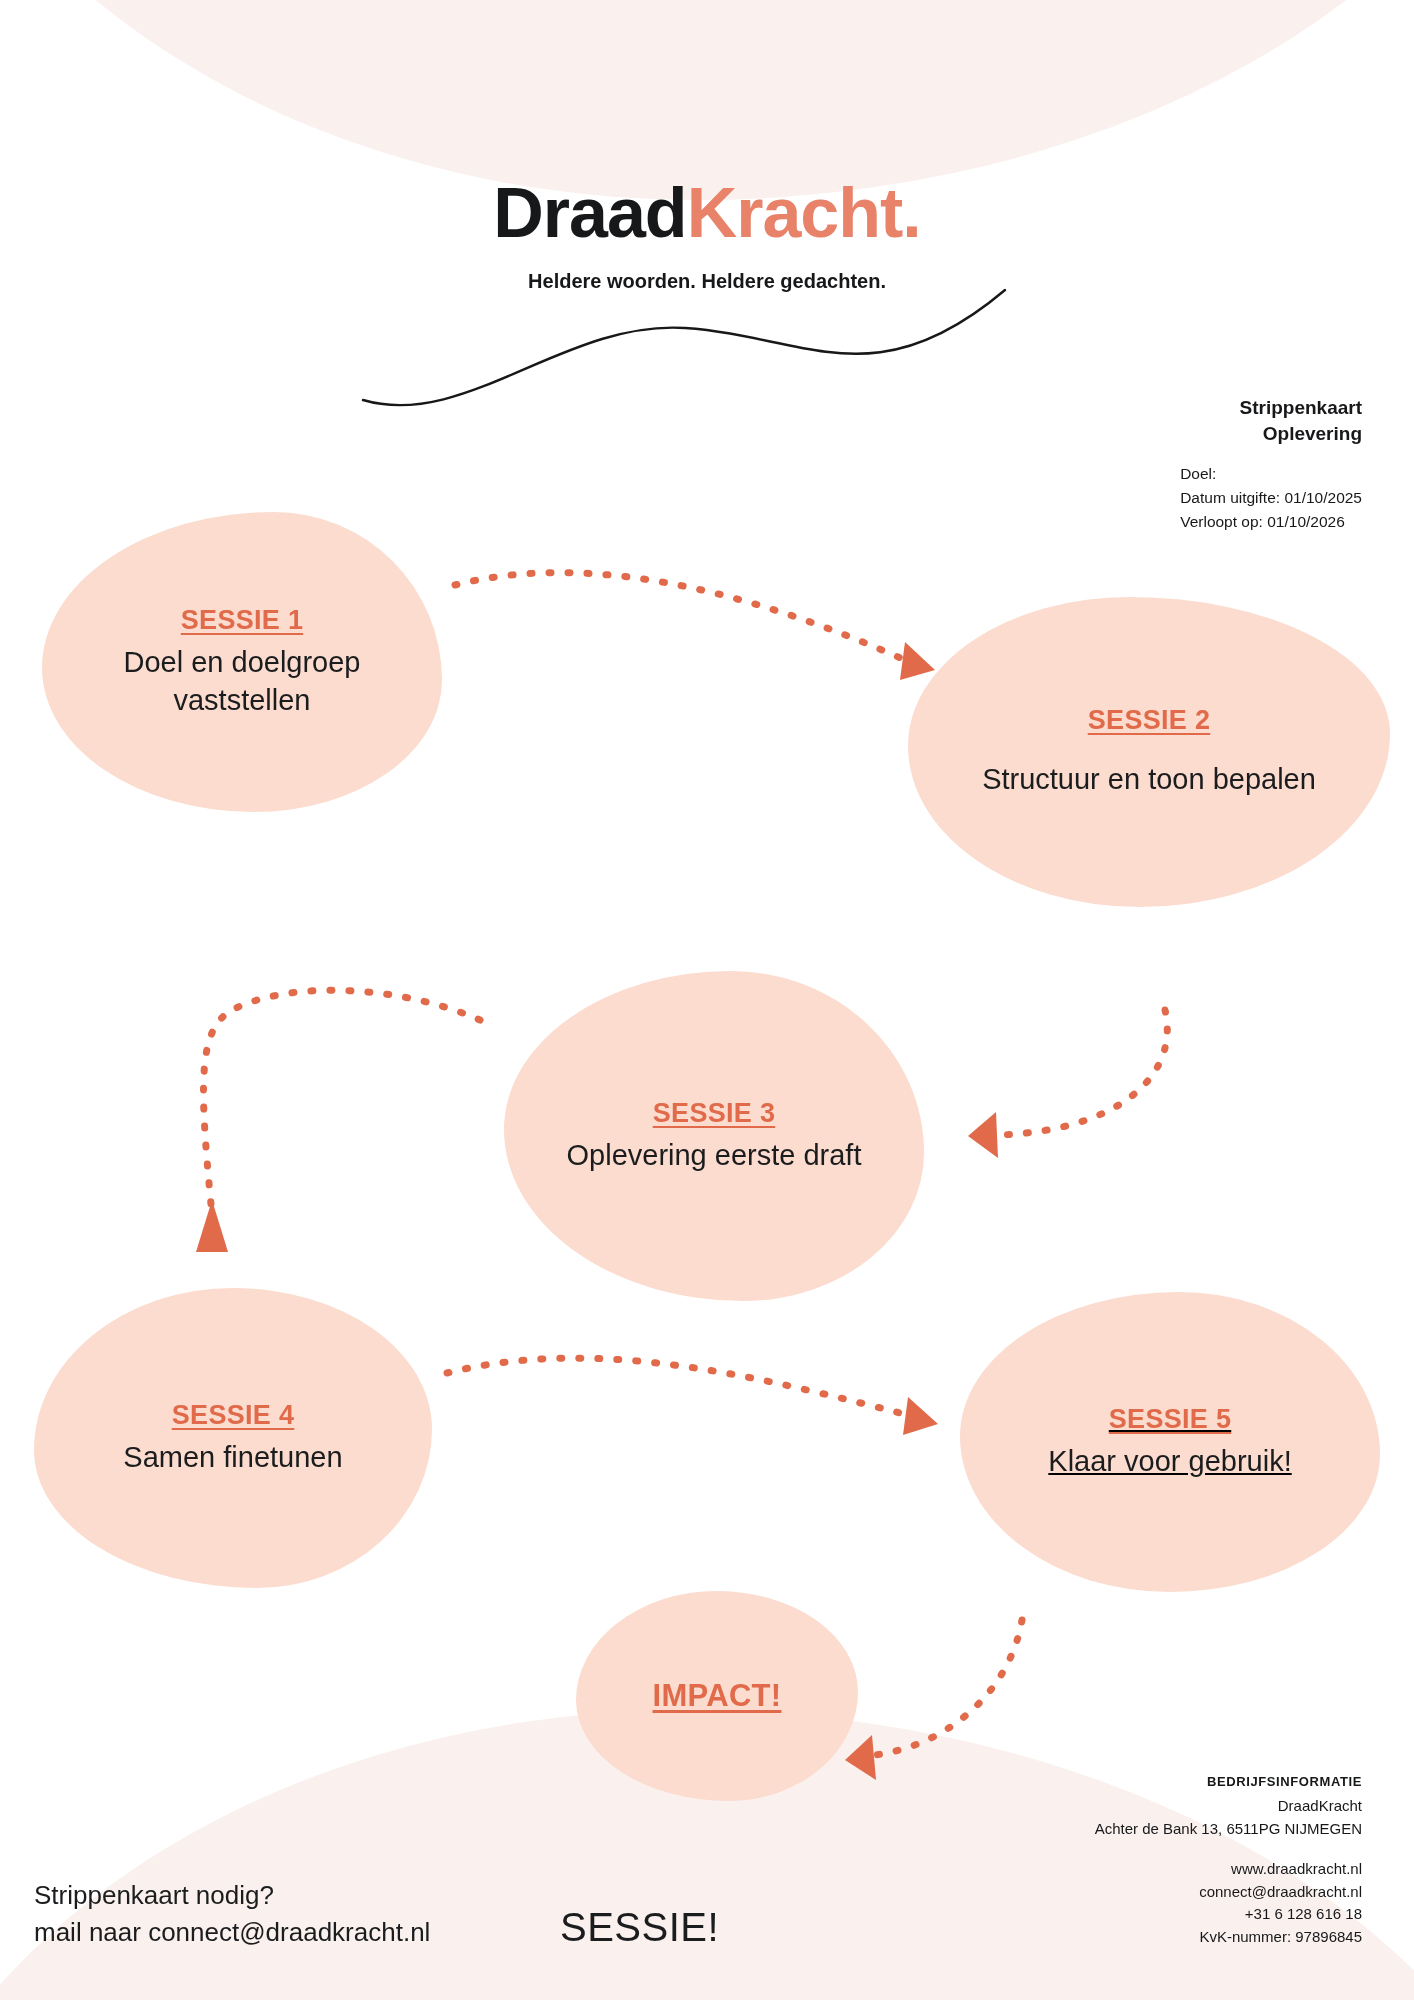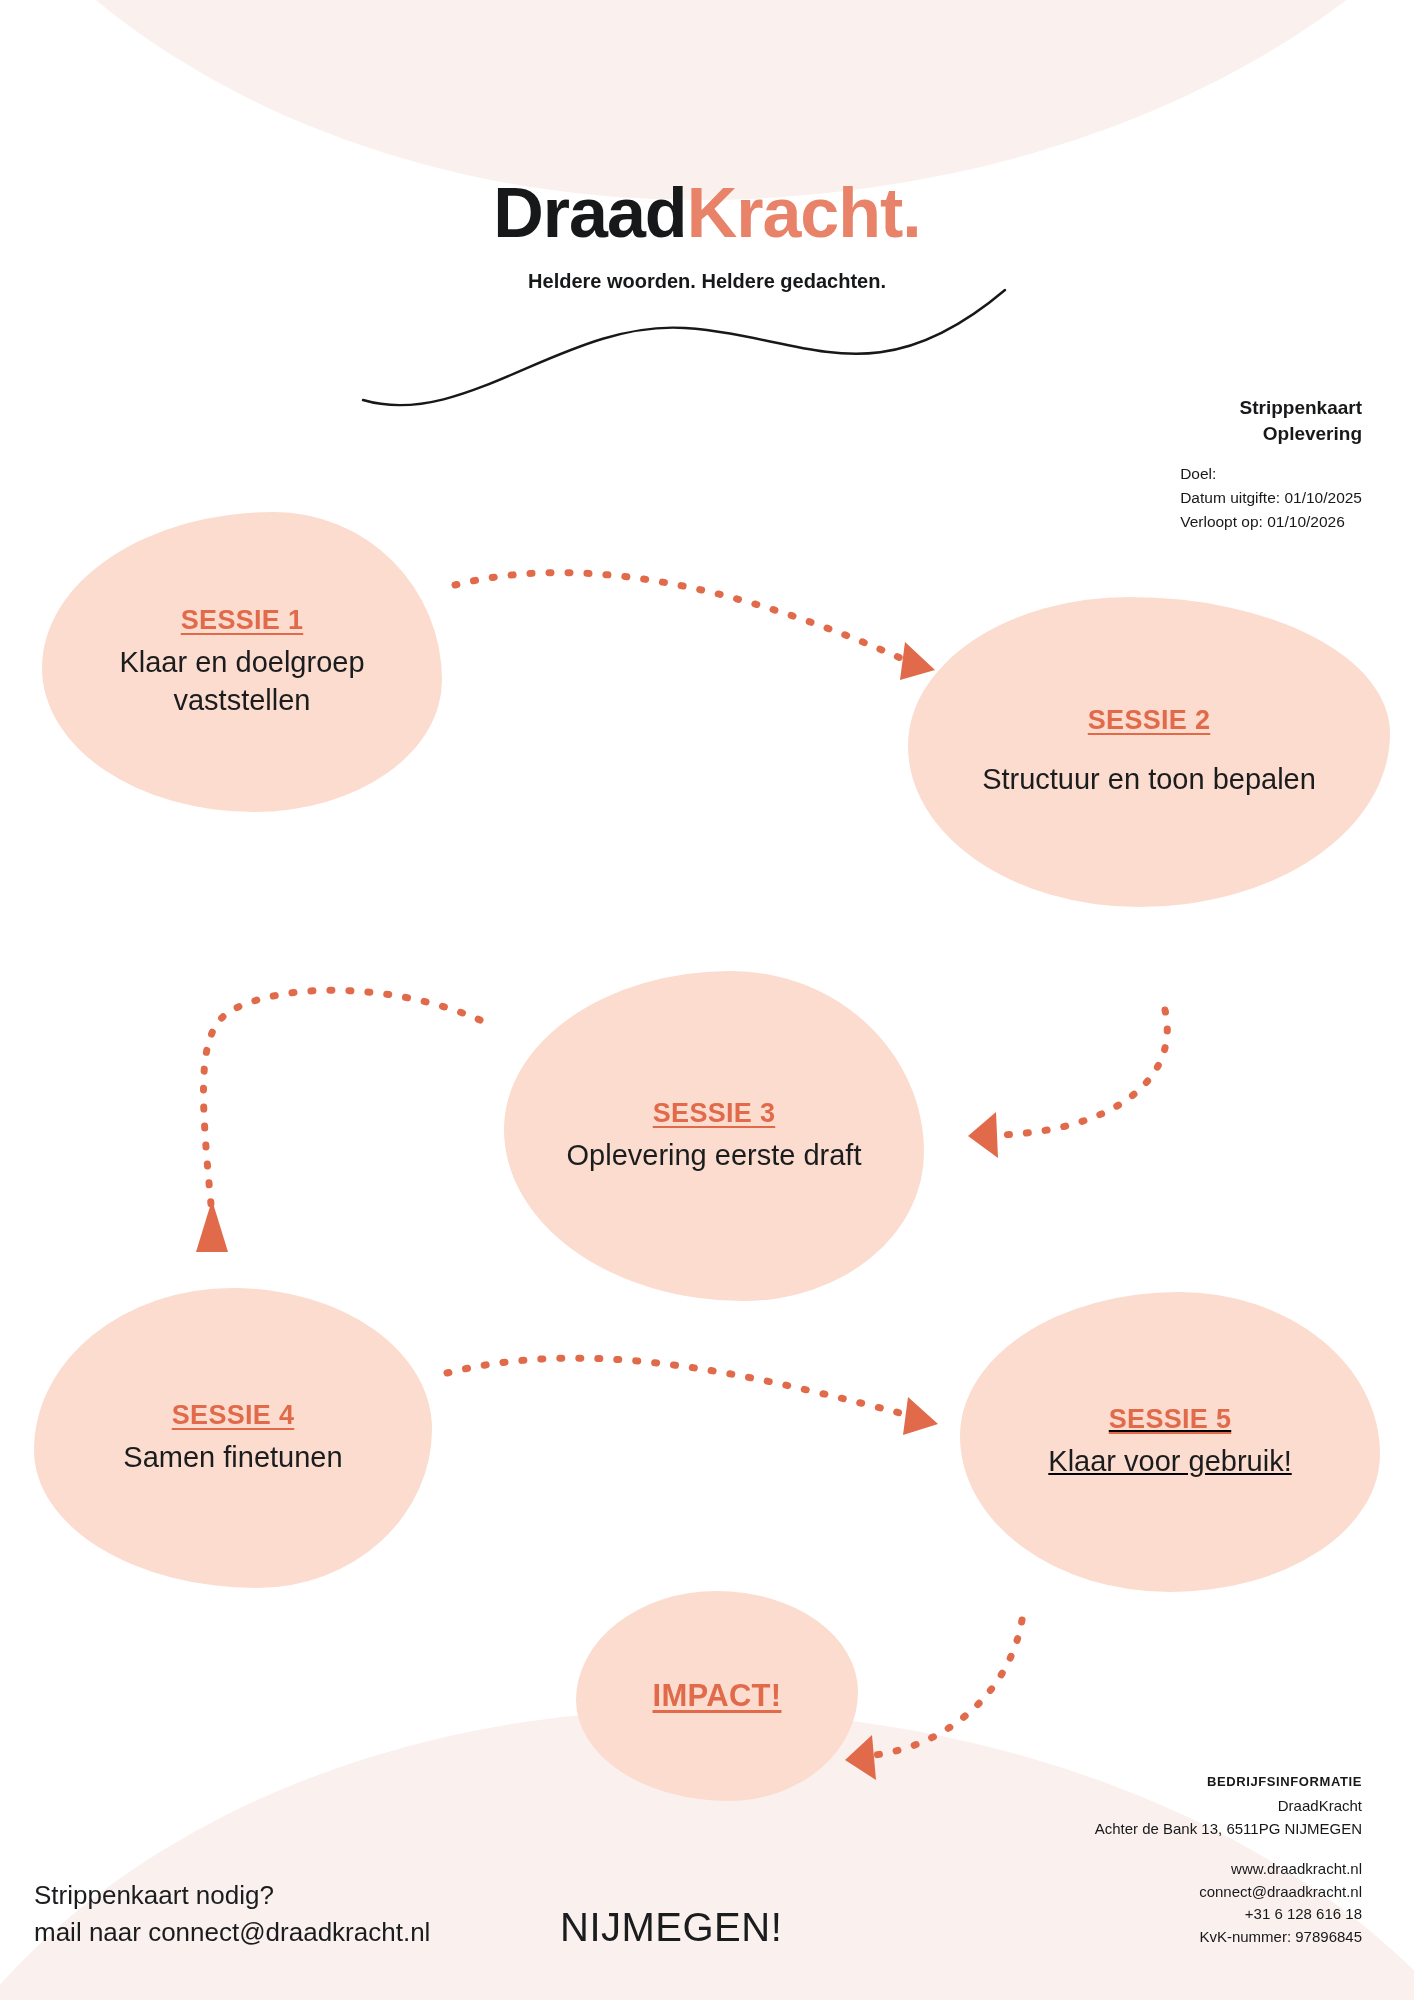--- a/index.html
+++ b/index.html
@@ -214,21 +214,21 @@
     </div>
     <div class="lines">
       <div>Doel:</div>
       <div>Datum uitgifte: 01/10/2025</div>
       <div>Verloopt op: 01/10/2026</div>
     </div>
   </div>
 
   <div class="blob" id="blob1">
     <div class="b-title">SESSIE 1</div>
-    <div class="b-text">Klaar en doelgroep vaststellen</div>
+    <div class="b-text">Doel en doelgroep vaststellen</div>
   </div>
 
   <div class="blob" id="blob2">
     <div class="b-title">SESSIE 2</div>
     <div class="b-text">Structuur en toon bepalen</div>
   </div>
 
   <div class="blob" id="blob3">
     <div class="b-title">SESSIE 3</div>
     <div class="b-text">Oplevering eerste draft</div>
@@ -263,21 +263,21 @@
       <polygon points="908,1397 938,1424 903,1435"></polygon>
       <polygon points="872,1735 845,1760 876,1780"></polygon>
     </g>
   </svg>
 
   <div class="footer-left">
     <div>Strippenkaart nodig?</div>
     <div>mail naar connect@draadkracht.nl</div>
   </div>
 
-  <div class="thanks">NIJMEGEN!</div>
+  <div class="thanks">SESSIE!</div>
 
   <div class="company-info">
     <div class="ci-head">BEDRIJFSINFORMATIE</div>
     <div class="ci-line">DraadKracht</div>
     <div class="ci-line">Achter de Bank 13, 6511PG NIJMEGEN</div>
     <div class="ci-gap"></div>
     <div class="ci-line">www.draadkracht.nl</div>
     <div class="ci-line">connect@draadkracht.nl</div>
     <div class="ci-line">+31 6 128 616 18</div>
     <div class="ci-line">KvK-nummer: 97896845</div>

